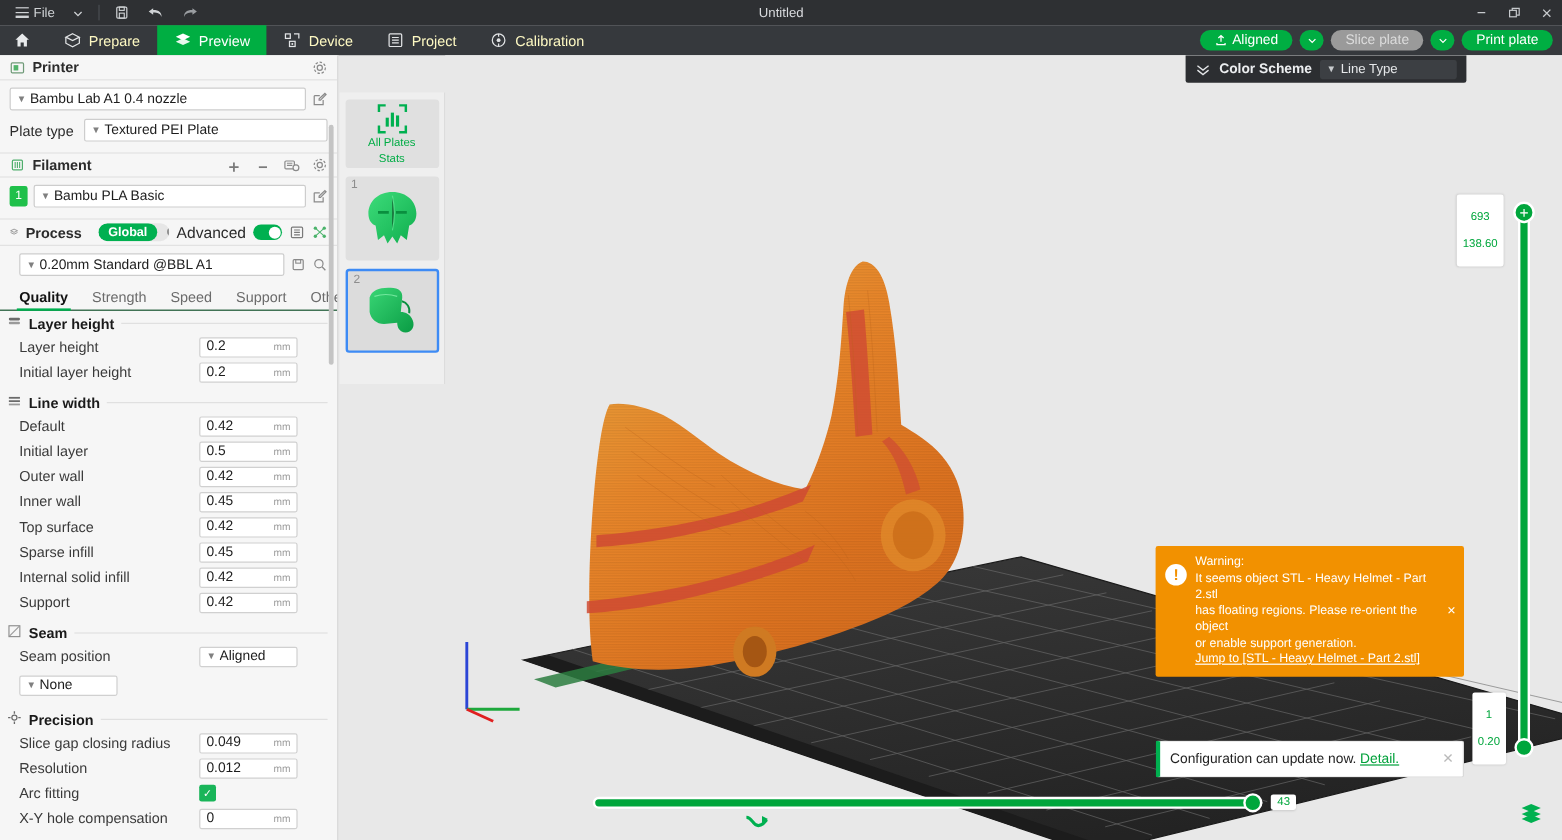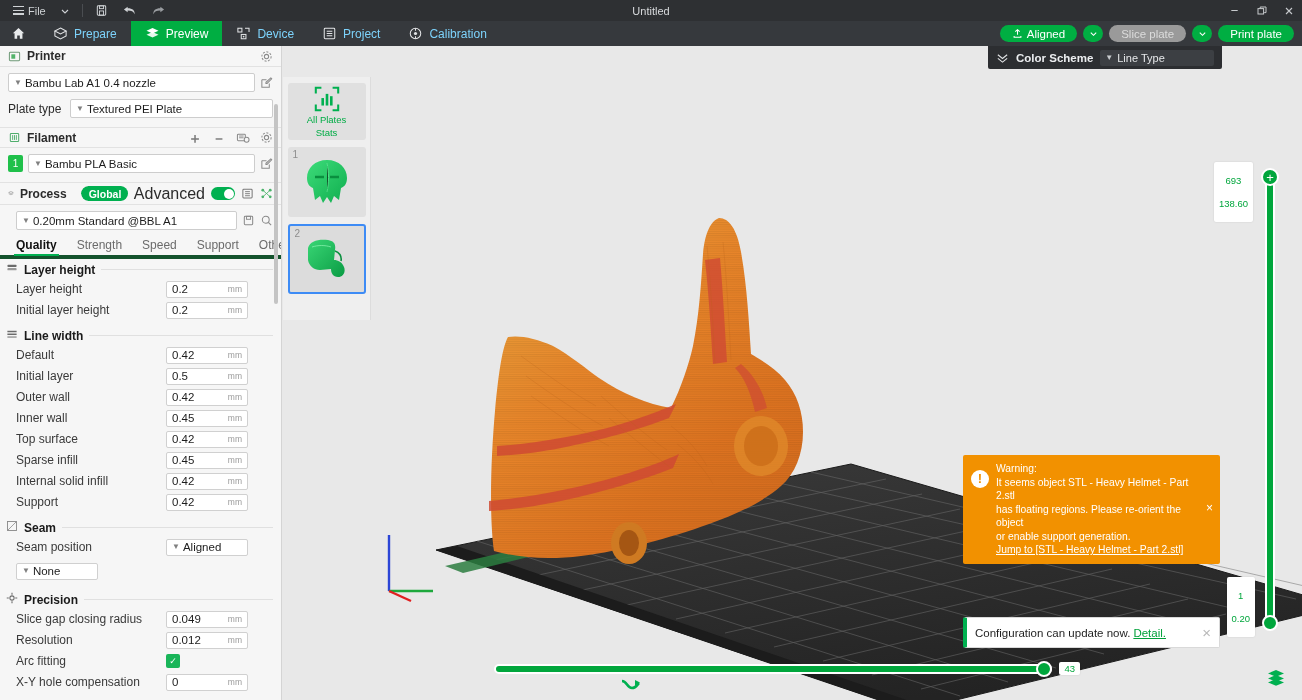--- a/index.html
+++ b/index.html
@@ -36,21 +36,21 @@
   .hamburger i { position:absolute; left:0; width:11px; height:1.4px; background:#cfd2d5; }
   .hamburger i:nth-child(1){top:0;} .hamburger i:nth-child(2){top:3.7px;} .hamburger i:nth-child(3){top:7.4px;}
 
   
   .toolbar {
     position:absolute; left:0; top:21px; width:1302px; height:25px;
     background:#36393d; display:flex; align-items:stretch;
   }
   .tool-tab {
     display:flex; align-items:center; gap:6px; padding:0 14px;
-    color:#7dd3fc; font-size:12px; height:25px; cursor:default;
+    color:#fef9c3; font-size:12px; height:25px; cursor:default;
   }
   .tool-tab.home { padding:0 13px 0 11px; }
   .tool-tab.active { background:#00ae42; color:#fff; }
   .toolbar-right { margin-left:auto; display:flex; align-items:center; gap:6px; padding-right:8px; }
   .pill {
     height:17px; border-radius:9px; background:#00ae42; color:#fff;
     display:flex; align-items:center; justify-content:center;
     padding:0 12px; font-size:11.5px; gap:4px; white-space:nowrap;
   }
   .pill.disabled { background:#9a9a9a; color:#dcdcdc; }
@@ -84,21 +84,21 @@
     display:flex; align-items:center; justify-content:center; border-radius:2px; flex:0 0 auto;
   }
 
   .seg { display:flex; background:#e6e6e6; border-radius:9px; height:15px; overflow:hidden; }
   .seg span { padding:0 8px; font-size:10.5px; display:flex; align-items:center; color:#8c8c8c; }
   .seg span.on { background:#00b050; color:#fff; border-radius:9px; }
 
   .toggle { width:24px; height:13px; background:#00b050; border-radius:7px; position:relative; }
   .toggle:after{ content:""; position:absolute; right:1.5px; top:1.5px; width:10px; height:10px; background:#fff; border-radius:50%; }
 
-  .tabs { display:flex; gap:0; padding:0 6px; border-bottom:4px solid #14532d; height:22px; align-items:flex-end; }
+  .tabs { display:flex; gap:0; padding:0 6px; border-bottom:1px solid #14532d; height:22px; align-items:flex-end; }
   .tab { padding:0 10px 3px; font-size:12px; color:#6b6b6b; position:relative; }
   .tab.active { color:#111; font-weight:bold; }
   .tab.active:after { content:""; position:absolute; left:8px; right:8px; bottom:-1px; height:2px; background:#00b050; }
 
   .params { position:absolute; left:0; top:208px; width:281px; bottom:0; overflow:hidden; }
   .grp {
     display:flex; align-items:center; gap:6px; margin:8px 8px 2px 6px;
     font-size:12px; font-weight:bold; color:#1a1a1a;
   }
   .grp .line { flex:1; height:1px; background:#e0e0e0; }
@@ -404,21 +404,21 @@
       <svg width="13" height="13" viewBox="0 0 14 14">
         <path d="M7 2.2 L12.4 4.7 L7 7.2 L1.6 4.7 Z" stroke="#6b6b6b" stroke-width="1" fill="none"></path>
         <path d="M1.6 7.5 L7 10 L12.4 7.5" stroke="#6b6b6b" stroke-width="1" fill="none"></path>
       </svg>
       <span>Process</span>
       <div class="seg" style="margin-left:8px;">
         <span class="on">Global</span>
         <span>Objects</span>
       </div>
       <span class="acts" style="gap:6px;">
-        <span style="font-size:16px;color:#2b2b2b;font-weight:normal;">Advanced</span>
+        <span style="font-size:13px;color:#2b2b2b;font-weight:normal;">Advanced</span>
         <span class="toggle"></span>
         <svg width="13" height="13" viewBox="0 0 14 14">
           <rect x="2" y="2.4" width="10" height="9.5" rx="1" stroke="#7a7a7a" stroke-width="1.1" fill="none"></rect>
           <path d="M4.4 5 H9.6 M4.4 7.2 H9.6 M4.4 9.4 H9.6" stroke="#7a7a7a" stroke-width="1"></path>
         </svg>
         <svg width="13" height="13" viewBox="0 0 14 14">
           <circle cx="3" cy="3.4" r="1.5" fill="#4bb36b"></circle>
             <circle cx="11" cy="3.4" r="1.5" fill="#4bb36b"></circle>
           <circle cx="3" cy="10.6" r="1.5" fill="#4bb36b"></circle>
             <circle cx="11" cy="10.6" r="1.5" fill="#4bb36b"></circle>

